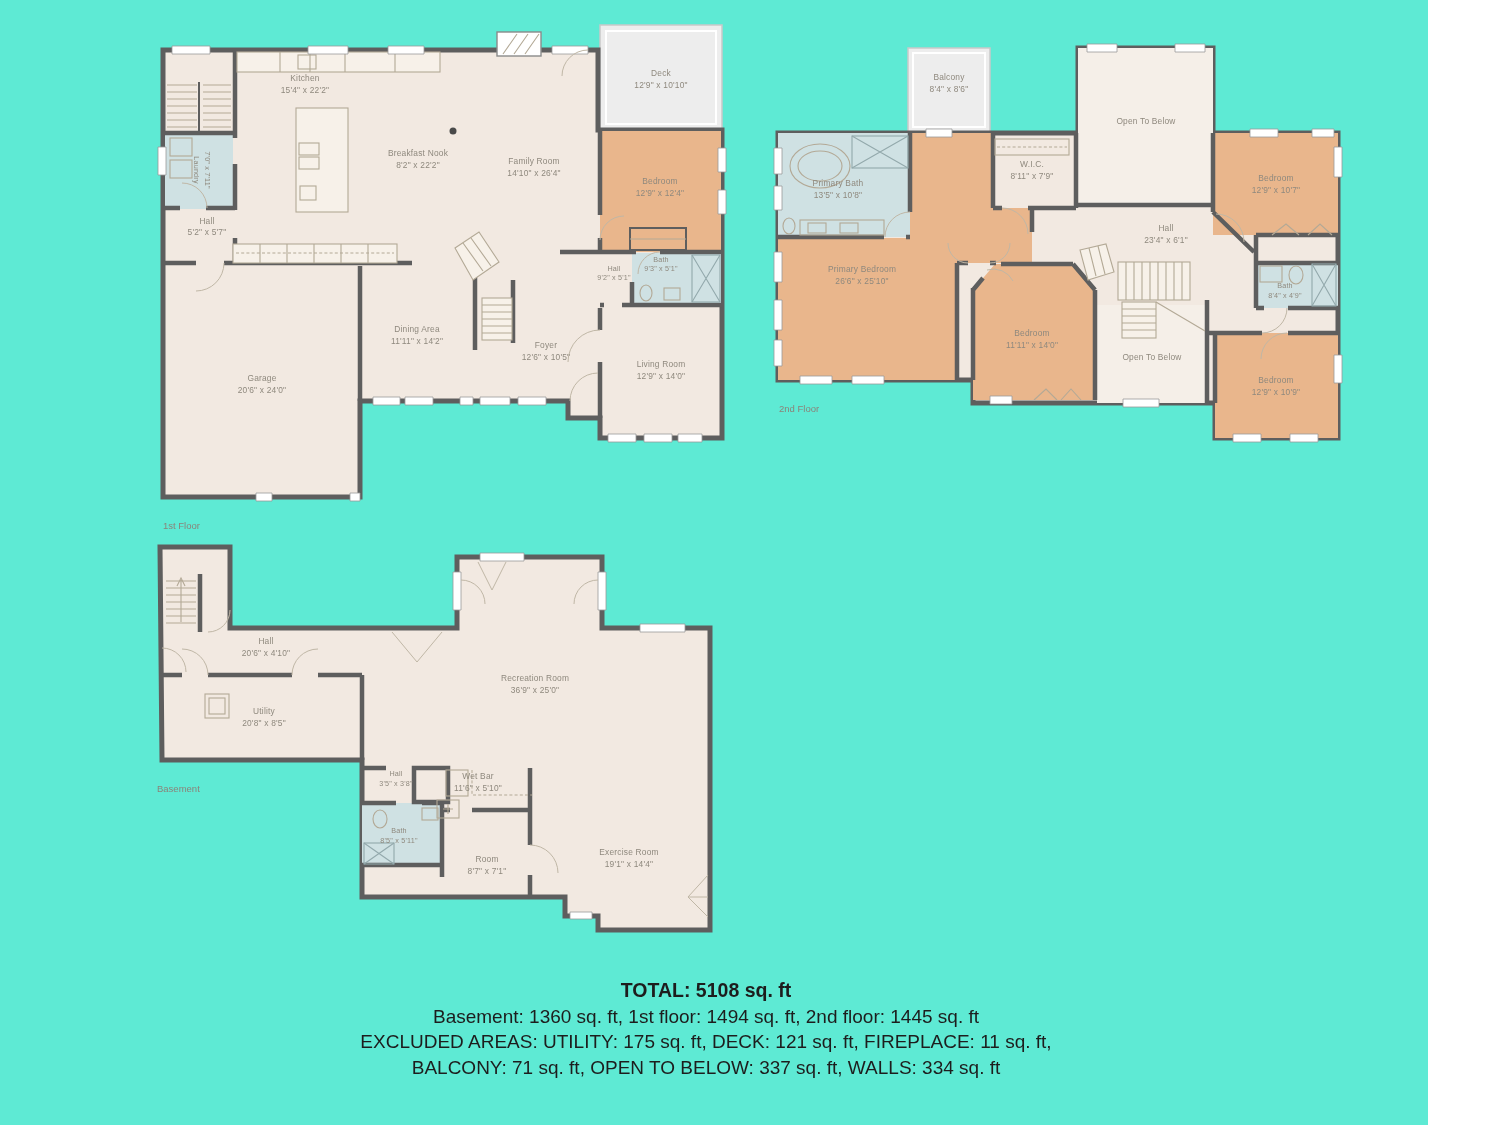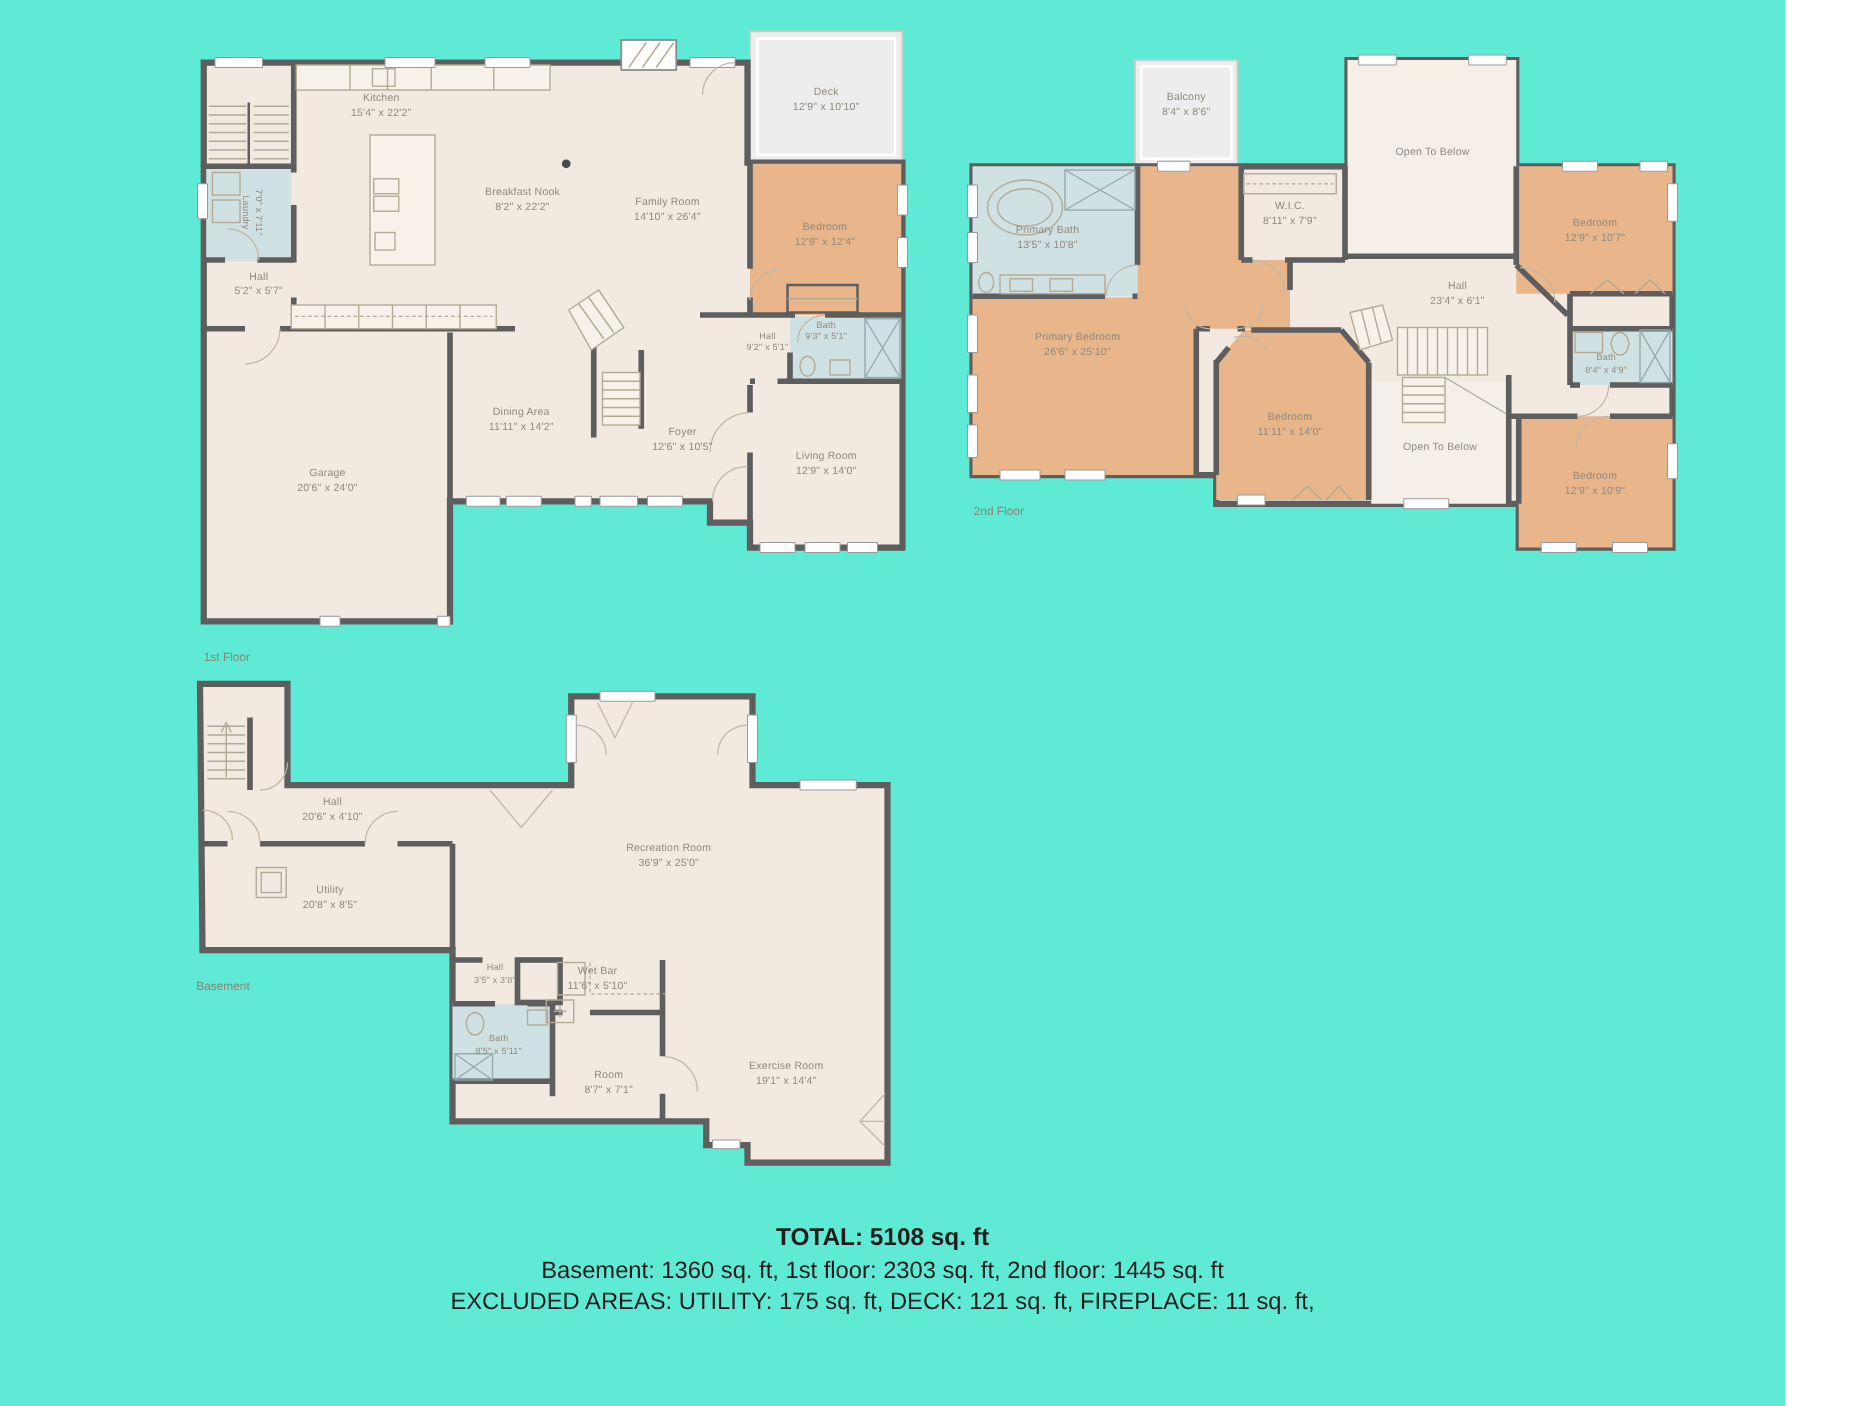--- a/index.html
+++ b/index.html
@@ -333,16 +333,17 @@
     <text class="rl" x="487" y="862">Room</text>
     <text class="rl" x="487" y="874">8'7" x 7'1"</text>
     <text class="rl" x="629" y="855">Exercise Room</text>
     <text class="rl" x="629" y="867">19'1" x 14'4"</text>
     <text class="fl" x="157" y="792">Basement</text>
   </g>
 </svg>
 
   <div class="summary">
     <p class="total">TOTAL: 5108 sq. ft</p>
-    <p>Basement: 1360 sq. ft, 1st floor: 2303 sq. ft, 2nd floor: 1445 sq. ft</p>
+    <p>Basement: 1360 sq. ft, 1st floor: 1494 sq. ft, 2nd floor: 1445 sq. ft</p>
     <p>EXCLUDED AREAS: UTILITY: 175 sq. ft, DECK: 121 sq. ft, FIREPLACE: 11 sq. ft,</p>
+    <p>BALCONY: 71 sq. ft, OPEN TO BELOW: 337 sq. ft, WALLS: 334 sq. ft</p>
   </div>
 </div>
 
 </body></html>

